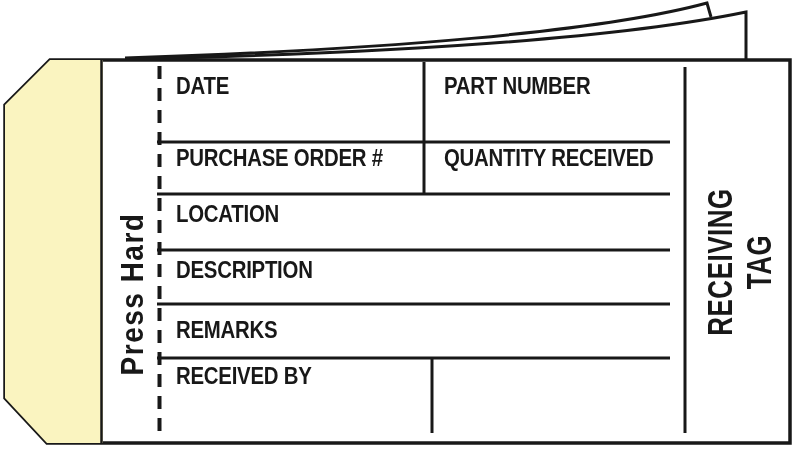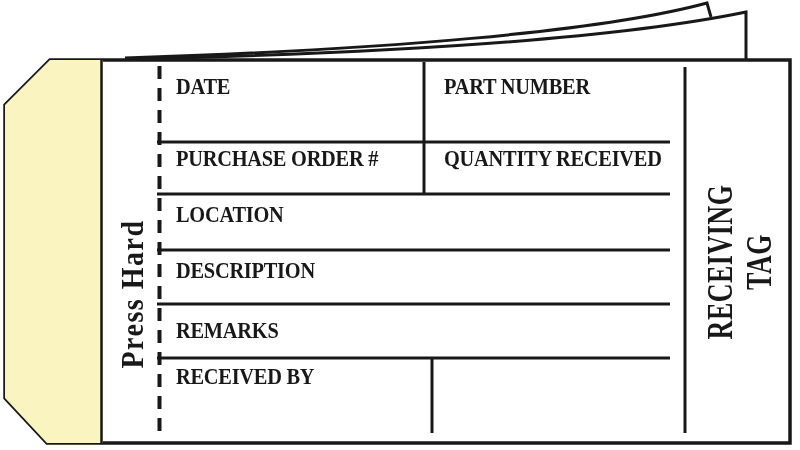--- a/index.html
+++ b/index.html
@@ -1,21 +1,21 @@
 <!DOCTYPE html>
 <html><head>
 <meta charset="utf-8">
 <style>
   html,body{margin:0;padding:0;background:#fff;}
   #stage{
     position:relative;
     width:800px;height:450px;
     background:#ffffff;
     overflow:hidden;
-    font-family:Liberation Serif, serif;
+    font-family:Liberation Sans, sans-serif;
   }
   #artwork{position:absolute;left:0;top:0;}
   .field-label{
     position:absolute;
     color:#181818;
     font-weight:bold;
     font-size:24px;
     line-height:1;
     letter-spacing:-0.3px;
     transform:scaleX(0.85);

